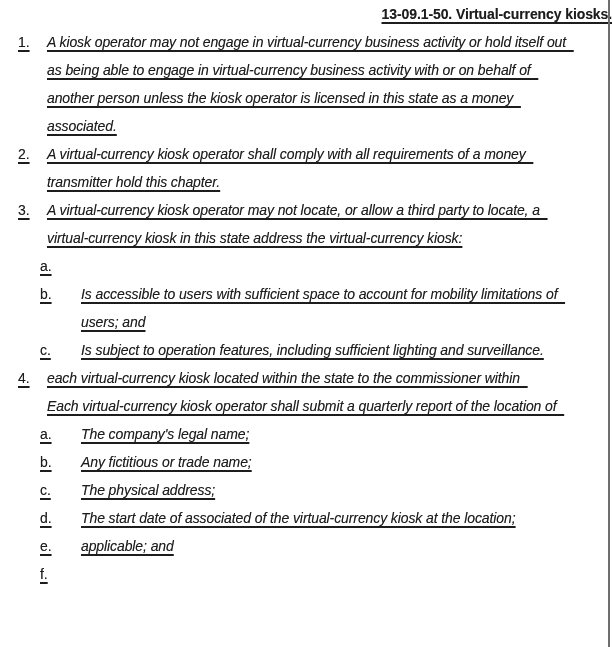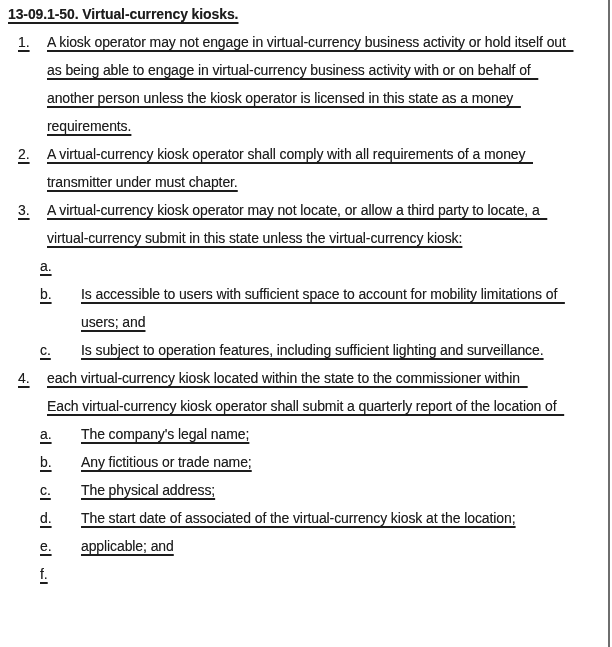--- a/index.html
+++ b/index.html
@@ -25,20 +25,21 @@
     top: 0;
     right: 2px;
     width: 2px;
     height: 100%;
     background: #6e6e6e;
   }
   .heading {
     padding-left: 8px;
     font-weight: bold;
     white-space: pre;
+    text-align: right;
   }
   .heading, .num, .letter, .line {
     text-decoration: underline;
     text-decoration-thickness: 1.5px;
     text-underline-offset: 3px;
   }
   .item-row {
     display: flex;
     padding-left: 18px;
   }
@@ -52,52 +53,53 @@
     white-space: pre;
   }
   .letter {
     flex: 0 0 auto;
     width: 41px;
     white-space: pre;
   }
   .body-col {
     flex: 1 1 auto;
     min-width: 0;
+    font-style: italic;
   }
   .line {
     white-space: pre;
   }
 </style>
 </head>
 <body>
 
 <div class="page">
   <div class="heading">13-09.1-50. Virtual-currency kiosks.</div>
   <div>
       <div class="item-row">
         <div class="num">1.</div>
         <div class="body-col">
           <div class="line">A kiosk operator may not engage in virtual-currency business activity or hold itself out&nbsp;&nbsp;</div>
           <div class="line">as being able to engage in virtual-currency business activity with or on behalf of&nbsp;&nbsp;</div>
           <div class="line">another person unless the kiosk operator is licensed in this state as a money&nbsp;&nbsp;</div>
-          <div class="line">requirements.</div>
+          <div class="line">associated.</div>
         </div>
       </div>
       <div class="item-row">
         <div class="num">2.</div>
         <div class="body-col">
           <div class="line">A virtual-currency kiosk operator shall comply with all requirements of a money&nbsp;&nbsp;</div>
-          <div class="line">transmitter under must chapter.</div>
+          <div class="line">transmitter hold this chapter.</div>
         </div>
       </div>
       <div class="item-row">
         <div class="num">3.</div>
         <div class="body-col">
           <div class="line">A virtual-currency kiosk operator may not locate, or allow a third party to locate, a&nbsp;&nbsp;</div>
-          <div class="line">virtual-currency submit in this state unless the virtual-currency kiosk:</div>
+          <div class="line">virtual-currency kiosk in this state address the virtual-currency kiosk:</div>
         </div>
       </div>
       <div class="sub-row">
         <div class="letter">a.</div>
       </div>
       <div class="sub-row">
         <div class="letter">b.</div>
         <div class="body-col">
           <div class="line">Is accessible to users with sufficient space to account for mobility limitations of&nbsp;&nbsp;</div>
           <div class="line">users; and</div>

